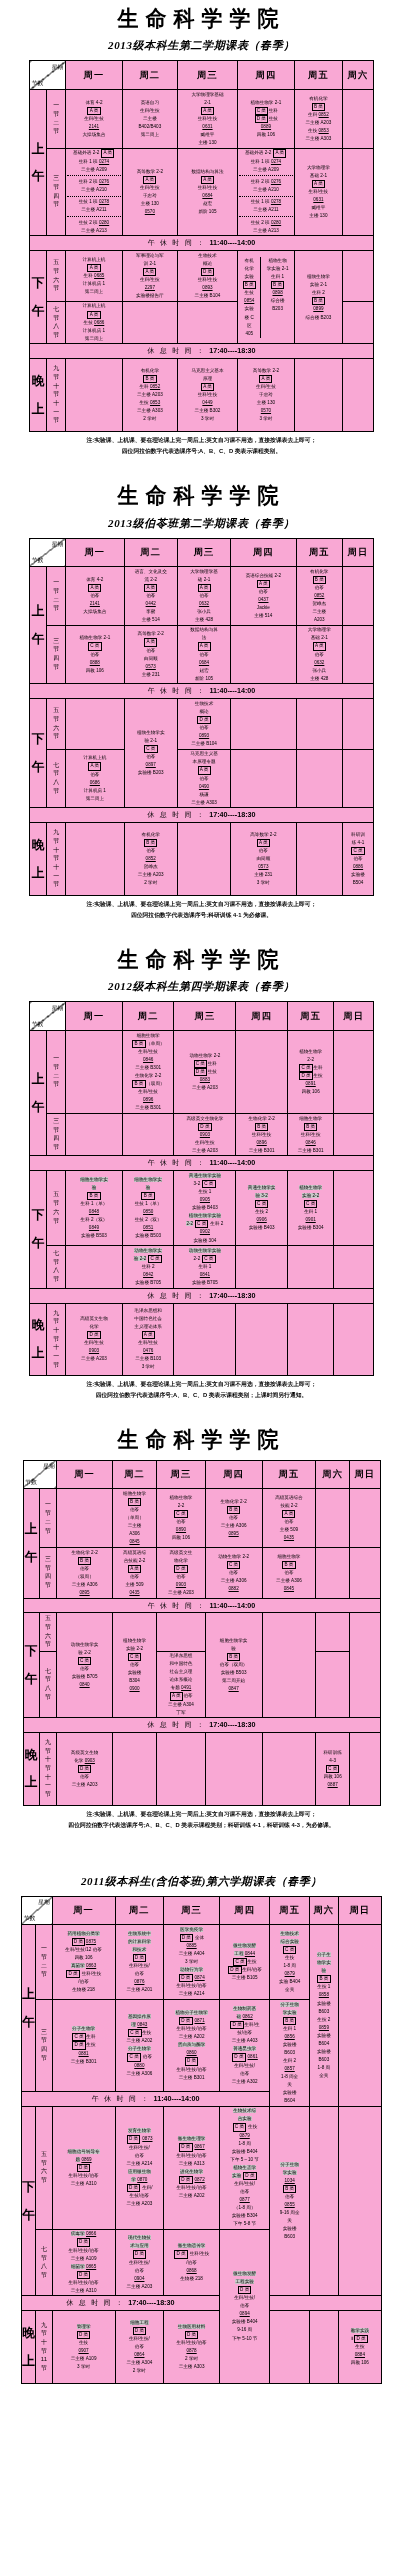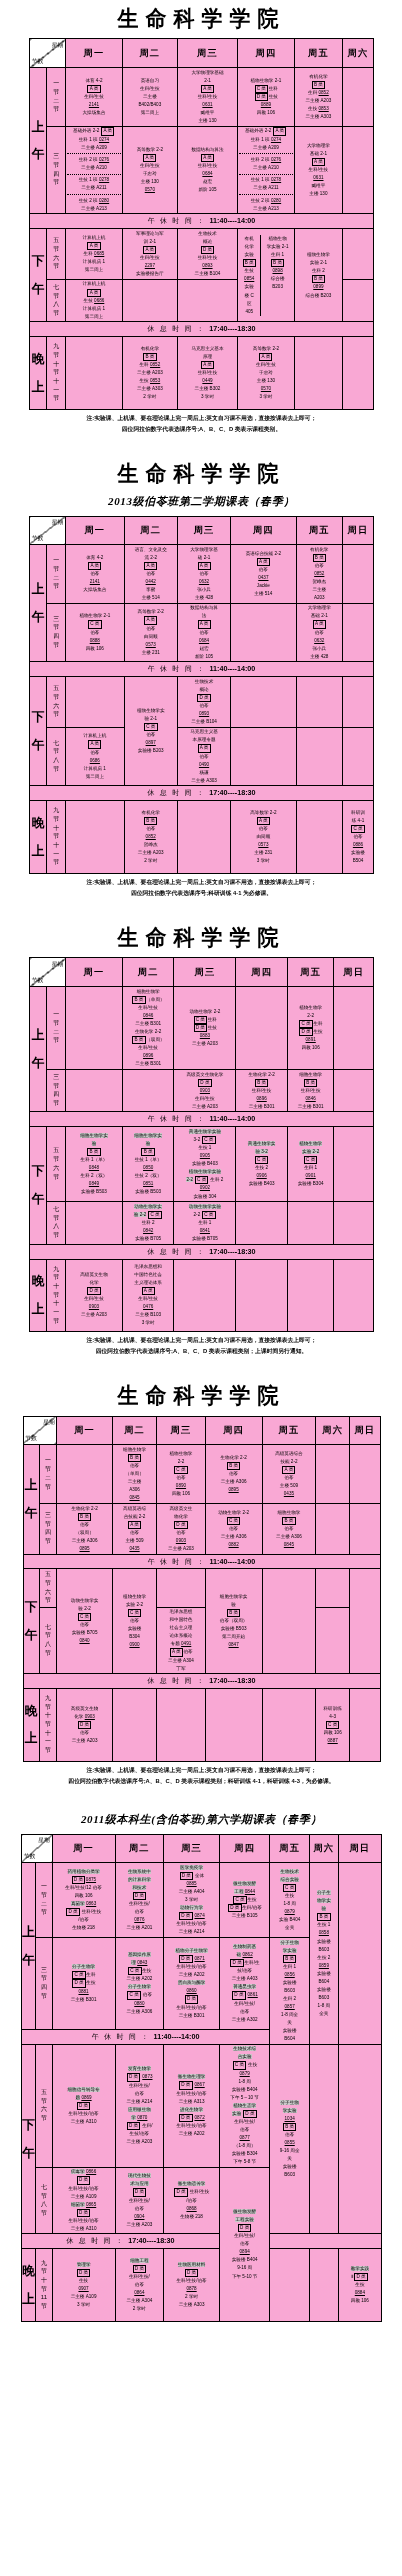--- a/index.html
+++ b/index.html
@@ -5,21 +5,21 @@
   html,body{margin:0;padding:0;background:#fff;color:#000;
     font-family:"Liberation Sans","DejaVu Sans",sans-serif;}
   #page{width:403px;margin:0 auto;background:#fff;padding:3.5px 0 17.3px;}
   .block{margin:0 auto 15px;}
   .college{font-family:"DejaVu Serif","Liberation Serif",serif;font-weight:900;
     font-size:21px;text-align:center;letter-spacing:7px;margin:25px 0 5.8px;
     transform:scaleY(1.05);}
   .block[data-table="0"] .college{margin-top:1.2px;}
   .title{font-family:"Liberation Serif","DejaVu Serif",serif;font-style:italic;
     font-weight:700;font-size:11px;text-align:center;letter-spacing:0.6px;margin:3.5px 0 7px;}
-  .block[data-table="4"] .title{margin-top:25px;}
+  .block[data-table="4"] .title{margin-top:43px;}
   table.sched{border-collapse:collapse;margin:0 auto;table-layout:fixed;
     border:1.7px solid #000;background:#f9a8d4;}
   .sched td,.sched th{border:0.6px solid #000;padding:0.6px 0;vertical-align:middle;
     text-align:center;overflow:hidden;}
   thead tr{border-bottom:1.4px solid #000;}
   th.day{font-size:9.2px;font-weight:700;height:26.5px;letter-spacing:1.2px;}
   td.corner{position:relative;height:26.5px;
     background:linear-gradient(to bottom right,#fff calc(50% - 0.4px),#000 calc(50% - 0.4px),#000 calc(50% + 0.4px),#fff calc(50% + 0.4px));}
   .corner .wk{position:absolute;top:1.2px;right:1.7px;font-size:5.8px;}
   .corner .pd{position:absolute;bottom:1.2px;left:1.7px;font-size:5.8px;}
@@ -41,20 +41,21 @@
   .split-part:first-child{flex:0 0 40%;}
   .split-part + .split-part{border-left:0.6px solid #000;}
   .note{font-size:5.8px;font-weight:600;text-align:center;line-height:1.9;margin-top:2.9px;}
 </style>
 </head>
 <body>
 
 <div id="page">
   <section class="block" data-table="0">
       <div class="college">生命科学学院</div>
+      <div class="title">2013级本科生第二学期课表（春季）</div>
       <table class="sched" style="width: 345px;">
         <colgroup>
           <col style="width: 5%;">
           <col style="width: 5.5%;">
           <col style="width: 16.5%;">
           <col style="width: 16%;">
           <col style="width: 17.5%;">
           <col style="width: 16.5%;">
           <col style="width: 14%;">
           <col style="width: 9%;">
@@ -572,20 +573,21 @@
           </tr>
         </tbody>
       </table>
       <div class="note">
         <div>注:实验课、上机课、要在理论课上完一周后上;英文自习课不用选，直接按课表去上即可；</div>
         <div>四位阿拉伯数字代表选课序号;科研训练 4-1 为必修课。</div>
       </div>
     </section>
   <section class="block" data-table="2">
       <div class="college">生命科学学院</div>
+      <div class="title">2012级本科生第四学期课表（春季）</div>
       <table class="sched" style="width: 345px;">
         <colgroup>
           <col style="width: 5%;">
           <col style="width: 5.5%;">
           <col style="width: 16.5%;">
           <col style="width: 15%;">
           <col style="width: 18%;">
           <col style="width: 15%;">
           <col style="width: 13.5%;">
           <col style="width: 11.5%;">

